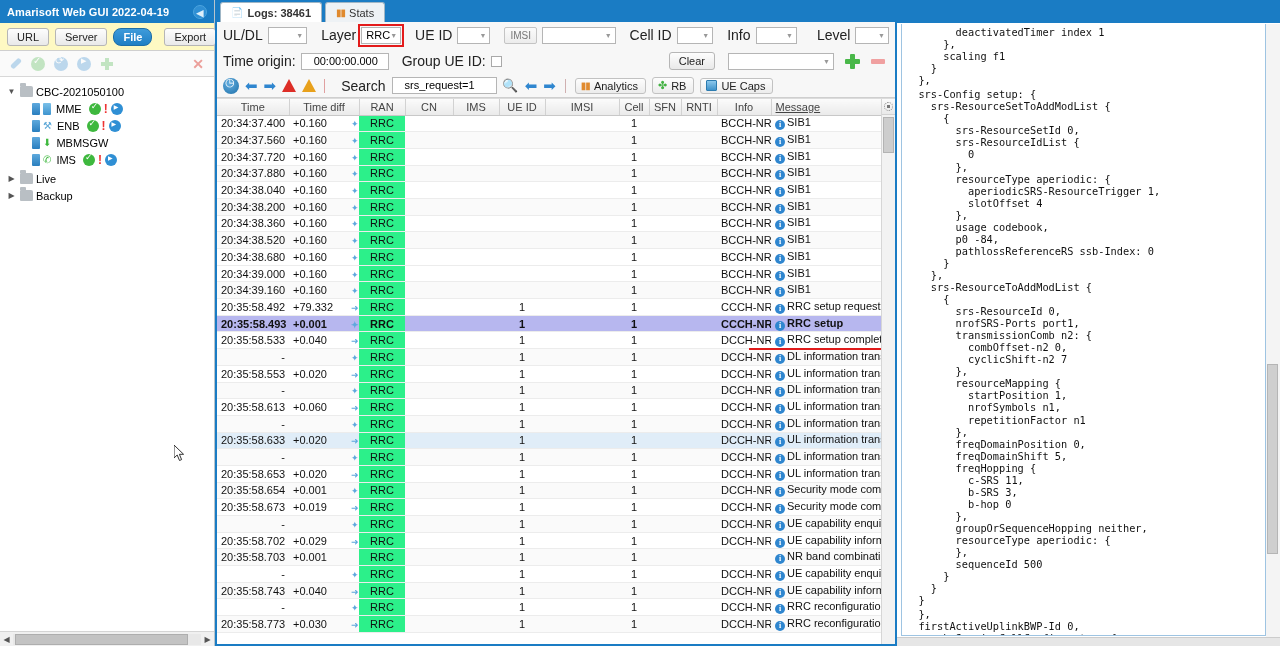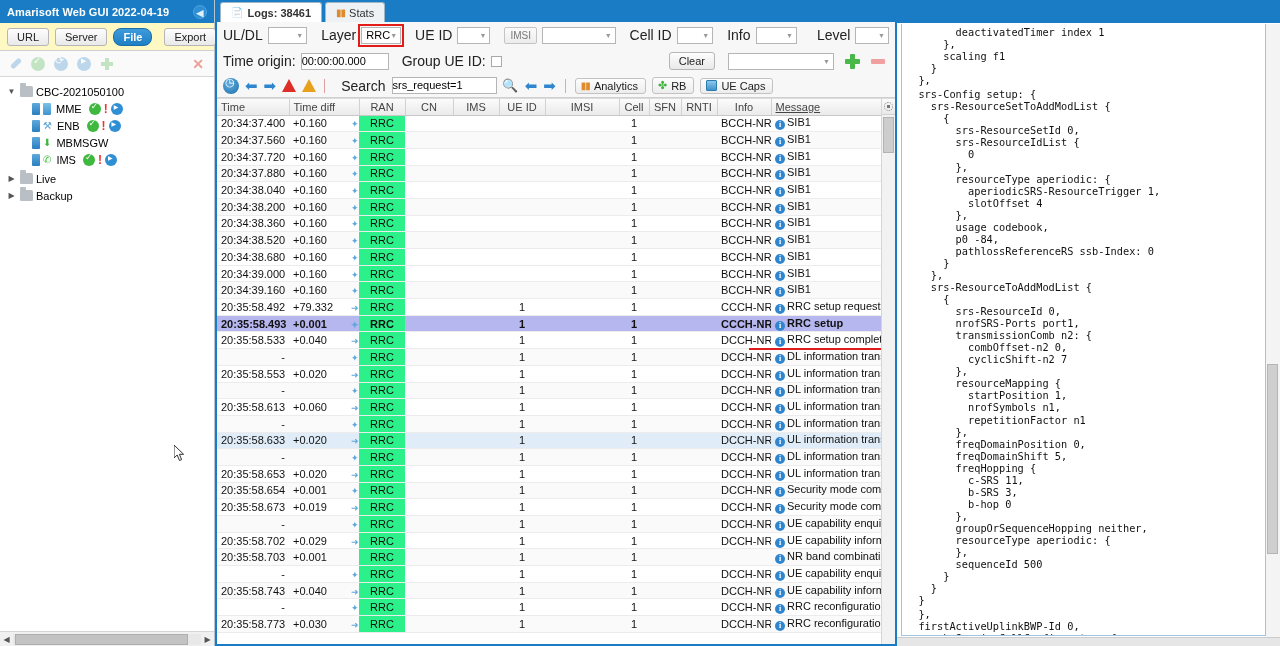--- a/index.html
+++ b/index.html
@@ -88,21 +88,21 @@
   .frow { display:flex; align-items:center; height:26px; padding:0 6px; gap:5px; }
   .flabel { font-size:14px; color:#222; white-space:nowrap; }
   .sel-box { height:17px; border:1px solid #b5b5b5; background:#fff; display:flex; align-items:center;
              justify-content:flex-end; padding-right:3px; cursor:pointer; }
   .sel-box .car { color:#999; font-size:7px; }
   .sel-box .val { flex:1; padding-left:4px; text-align:left; font-size:11px; color:#000; }
   .sel-box.hl { outline:2px solid #e31b1b; outline-offset:1px; }
   .imsi-btn { border:1px solid #c4c4c4; background:linear-gradient(#fbfbfb,#ececec);
               font-size:10px; color:#777; padding:2px 5px; border-radius:2px; cursor:pointer; }
   .txtin { height:17px; border:1px solid #b5b5b5; background:#fff; font-size:11px;
-           padding:0 0; line-height:15px; color:#000; }
+           padding:0 12px; line-height:15px; color:#000; }
   .chk { width:11px;height:11px;border:1px solid #a9a9a9;background:#fff;display:inline-block;cursor:pointer;}
 
   .srow { display:flex; align-items:center; height:24px; padding:0 6px; gap:6px;
           background:#f7f7f7; border-bottom:1px solid #cfcfcf; }
   .ic-btn { width:16px; height:16px; cursor:pointer; position:relative; }
   .ic-clock { border-radius:50%; background:radial-gradient(circle at 40% 35%, #63aee0, #1d6fa8); }
   .ic-clock:after { content:"◷"; color:#fff; font-size:11px; position:absolute; left:2px; top:-2px;}
   .arr-l, .arr-r { font-size:15px; color:#2f86cf; line-height:16px; }
   .tri-red { width:0;height:0;border-left:7px solid transparent;border-right:7px solid transparent;
              border-bottom:13px solid #dd2e27; position:relative; }
@@ -117,21 +117,21 @@
   .uecap-ic { width:11px;height:11px;background:linear-gradient(#8dc8ec,#3f93cb);border:1px solid #2d7cb0;
               border-radius:1px; display:inline-block; }
   .binoc { font-size:13px; color:#333; cursor:pointer; }
 
   
   .tblwrap { flex:1; overflow:hidden; position:relative; background:#fff; }
   table.log { border-collapse:collapse; width:664px; table-layout:fixed; }
   table.log th {
     background:linear-gradient(#fbfbfb,#eaeaea); border-right:1px solid #d2d2d2;
     border-bottom:1px solid #c8c8c8; font-weight:normal; font-size:11px; color:#444;
-    height:16px; padding:0 4px; text-align:left;
+    height:16px; padding:0 4px; text-align:center;
   }
   table.log th.c { text-align:center; }
   table.log th.l { text-align:left;text-decoration:underline; }
   table.log td {
     border-bottom:1px solid #ececec; height:16.7px; font-size:11px; padding:0 4px;
     white-space:nowrap; overflow:hidden; color:#111;
   }
   tr.alt td { background:#fafafa; }
   tr.sel td { background:#b7b7ef; font-weight:bold; }
   tr.hl2 td { background:#e0edf8; }

